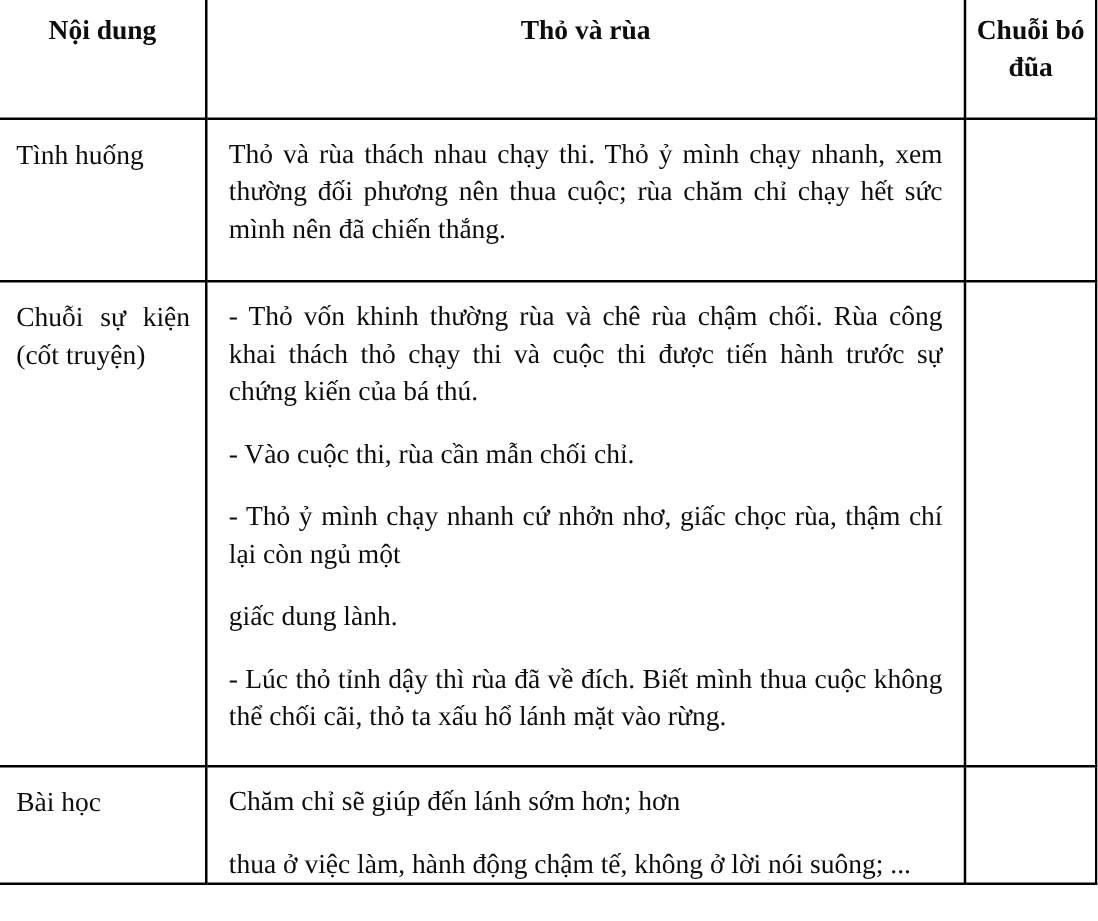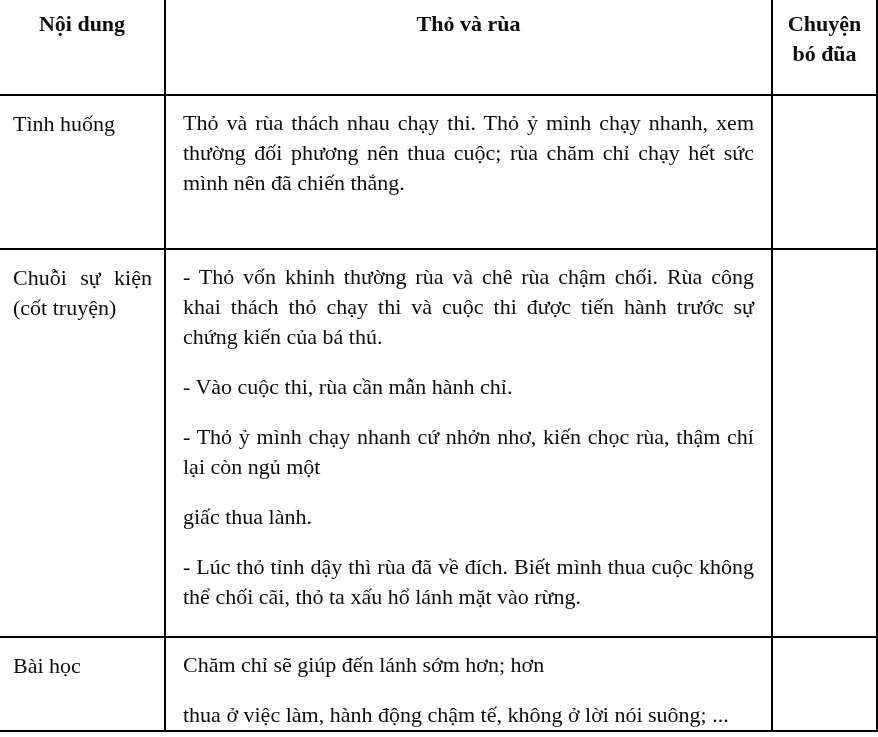--- a/index.html
+++ b/index.html
@@ -45,55 +45,55 @@
     padding: 12px 17px 0 17px;
   }
   td.empty-cell { padding: 0; }
 
   td.content-cell p, td.label-cell p {
     margin: 0 0 20px 0;
   }
   td.content-cell p:last-child { margin-bottom: 0; }
 
   tr.r-header  { height: 95px; }
-  tr.r-tinh-huong { height: 154px; }
+  tr.r-tinh-huong { height: 130px; }
   tr.r-chuoi   { height: 388px; }
   tr.r-bai-hoc { height: 86px; margin-left: 30px; }
 </style>
 </head>
 <body>
 
 <table class="doc-table">
   <colgroup>
     <col style="width:165px">
     <col style="width:607px">
     <col style="width:105px">
   </colgroup>
   <tbody>
     <tr class="r-header">
       <th class="hdr">Nội dung</th>
       <th class="hdr">Thỏ và rùa</th>
-      <th class="hdr">Chuyện bó đũa</th>
+      <th class="hdr">Chuỗi bó đũa</th>
     </tr>
 
     <tr class="r-tinh-huong">
       <td class="label-cell">Tình huống</td>
       <td class="content-cell">
           <p>Thỏ và rùa thách nhau chạy thi. Thỏ ỷ mình chạy nhanh, xem thường đối phương nên thua cuộc; rùa chăm chỉ chạy hết sức mình nên đã chiến thắng.</p>
         </td>
       <td class="empty-cell"></td>
     </tr>
 
     <tr class="r-chuoi">
       <td class="label-cell">Chuỗi sự kiện (cốt truyện)</td>
       <td class="content-cell">
           <p>- Thỏ vốn khinh thường rùa và chê rùa chậm chối. Rùa công khai thách thỏ chạy thi và cuộc thi được tiến hành trước sự chứng kiến của bá thú.</p>
-          <p>- Vào cuộc thi, rùa cần mẫn hành chỉ.</p>
-          <p>- Thỏ ỷ mình chạy nhanh cứ nhởn nhơ, kiến chọc rùa, thậm chí lại còn ngủ một</p>
-          <p>giấc thua lành.</p>
+          <p>- Vào cuộc thi, rùa cần mẫn chối chỉ.</p>
+          <p>- Thỏ ỷ mình chạy nhanh cứ nhởn nhơ, giấc chọc rùa, thậm chí lại còn ngủ một</p>
+          <p>giấc dung lành.</p>
           <p>- Lúc thỏ tỉnh dậy thì rùa đã về đích. Biết mình thua cuộc không thể chối cãi, thỏ ta xấu hổ lánh mặt vào rừng.</p>
         </td>
       <td class="empty-cell"></td>
     </tr>
 
     <tr class="r-bai-hoc">
       <td class="label-cell">Bài học</td>
       <td class="content-cell">
           <p>Chăm chỉ sẽ giúp đến lánh sớm hơn; hơn</p>
           <p>thua ở việc làm, hành động chậm tế, không ở lời nói suông; ...</p>

